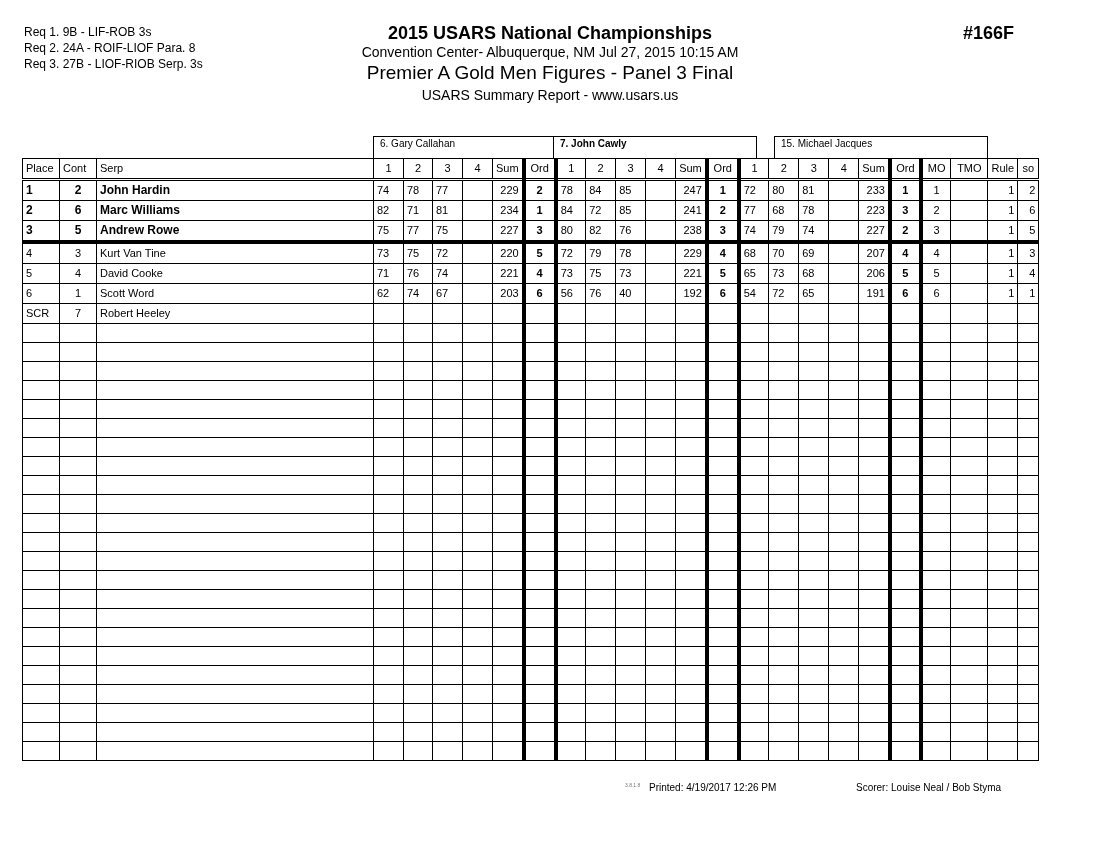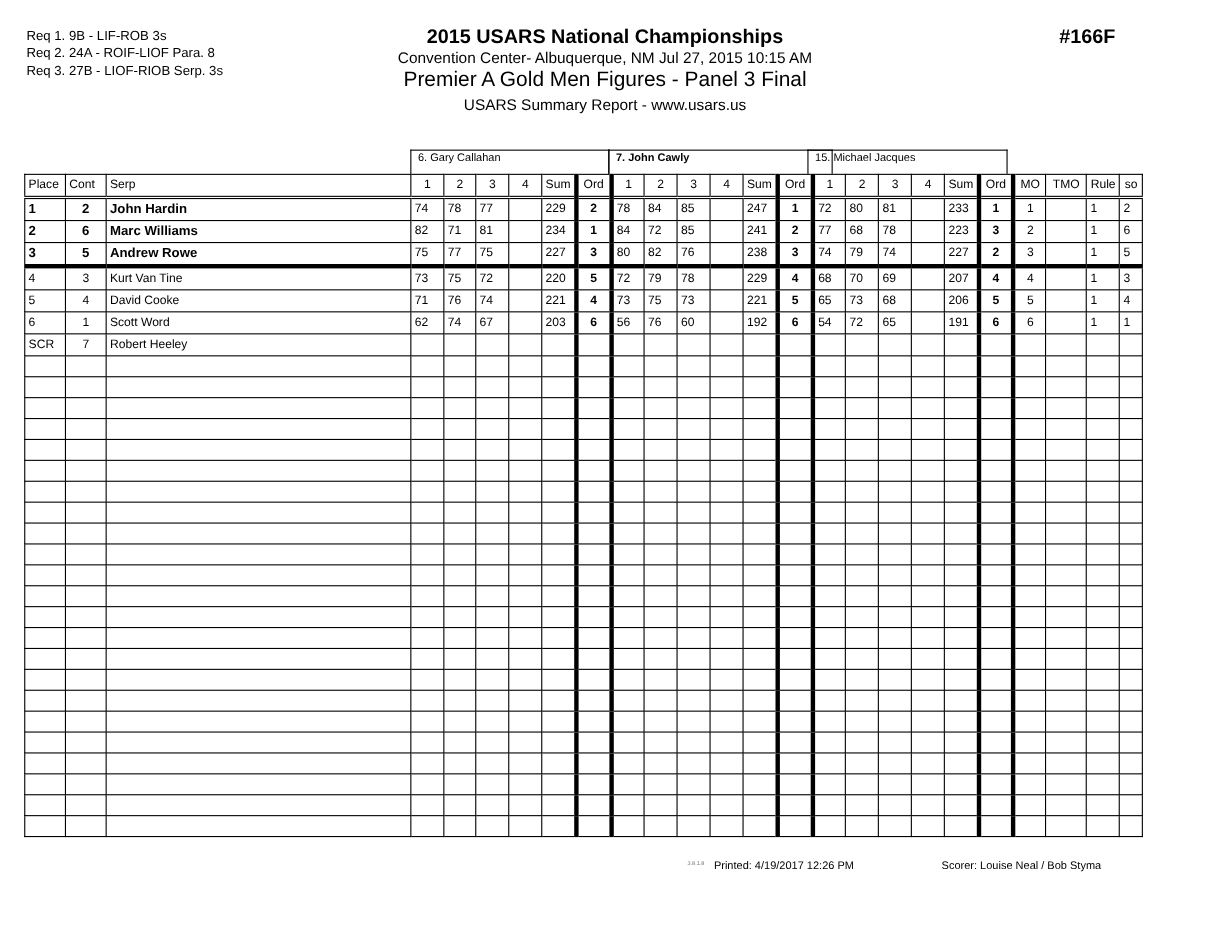--- a/index.html
+++ b/index.html
@@ -9,21 +9,21 @@
   .t1 { font-size:18px; font-weight:bold; line-height:22px; }
   .t2 { font-size:14px; line-height:17px; }
   .t3 { font-size:19px; font-weight:normal; line-height:24px; }
   .t4 { font-size:14px; line-height:21px; }
   .evnum { position:absolute; left:963px; top:23px; font-size:18px; font-weight:bold; }
   .jhead { position:absolute; top:136px; height:22px; border:1px solid #000; border-bottom:none; font-size:10px; line-height:14px; padding-left:6px; box-sizing:border-box; }
   table.grid { position:absolute; left:22px; top:158px; border-collapse:collapse; table-layout:fixed; }
   table.grid td { border:1px solid #000; height:19px; padding:0 3px; font-size:11px; line-height:19px; white-space:nowrap; overflow:hidden; box-sizing:border-box; }
   table.grid tr.hdr td { border-bottom:3px double #000; font-size:11px; }
   td.num { text-align:left; }
-  td.r { text-align:left;margin-top:26px; }
+  td.r { text-align:right;margin-top:26px; }
   td.c { text-align:center; }
   td.b { font-weight:bold; font-size:12px; }
   td.tl { border-left:4px solid #000 !important; }
   td.tr { border-right:4px solid #000 !important; }
   tr.top3 td.nm, tr.top3 td.pl, tr.top3 td.ct { font-weight:bold; font-size:12px; }
   tr.cut td { border-bottom:4px solid #000; }
   .footer { position:absolute; top:782px; font-size:10px; }
   .ver { position:absolute; left:625px; top:782px; font-size:5px; color:#777; }
 </style>
 </head>
@@ -38,21 +38,21 @@
 <div class="titleblock">
   <div class="t1">2015 USARS National Championships</div>
   <div class="t2">Convention Center- Albuquerque, NM  Jul 27, 2015  10:15 AM</div>
   <div class="t3">Premier A Gold Men Figures - Panel 3 Final</div>
   <div class="t4">USARS Summary Report - www.usars.us</div>
 </div>
 <div class="evnum">#166F</div>
 
 <div class="jhead" style="left:373px;width:181px;">6.  Gary Callahan</div>
 <div class="jhead" style="left:553px;width:204px;font-weight:bold;">7.  John Cawly</div>
-<div class="jhead" style="left:734px;width:182px;">15.  Michael Jacques</div>
+<div class="jhead" style="left:774px;width:214px;">15.  Michael Jacques</div>
 
 <table class="grid" id="grid">
   <colgroup>
     <col style="width:37px">
       <col style="width:37px">
       <col style="width:277px">
     <col style="width:30px">
       <col style="width:29px">
       <col style="width:30px">
       <col style="width:30px">
@@ -243,21 +243,21 @@
         <td class="c ct">1</td>
         <td class="nm">Scott Word</td>
         <td class="num">62</td>
         <td class="num">74</td>
         <td class="num">67</td>
         <td class="num"></td>
         <td class="r">203</td>
         <td class="c b tl tr">6</td>
         <td class="num">56</td>
         <td class="num">76</td>
-        <td class="num">60</td>
+        <td class="num">40</td>
         <td class="num"></td>
         <td class="r">192</td>
         <td class="c b tl tr">6</td>
         <td class="num">54</td>
         <td class="num">72</td>
         <td class="num">65</td>
         <td class="num"></td>
         <td class="r">191</td>
         <td class="c b tl tr">6</td>
         <td class="c">6</td>

